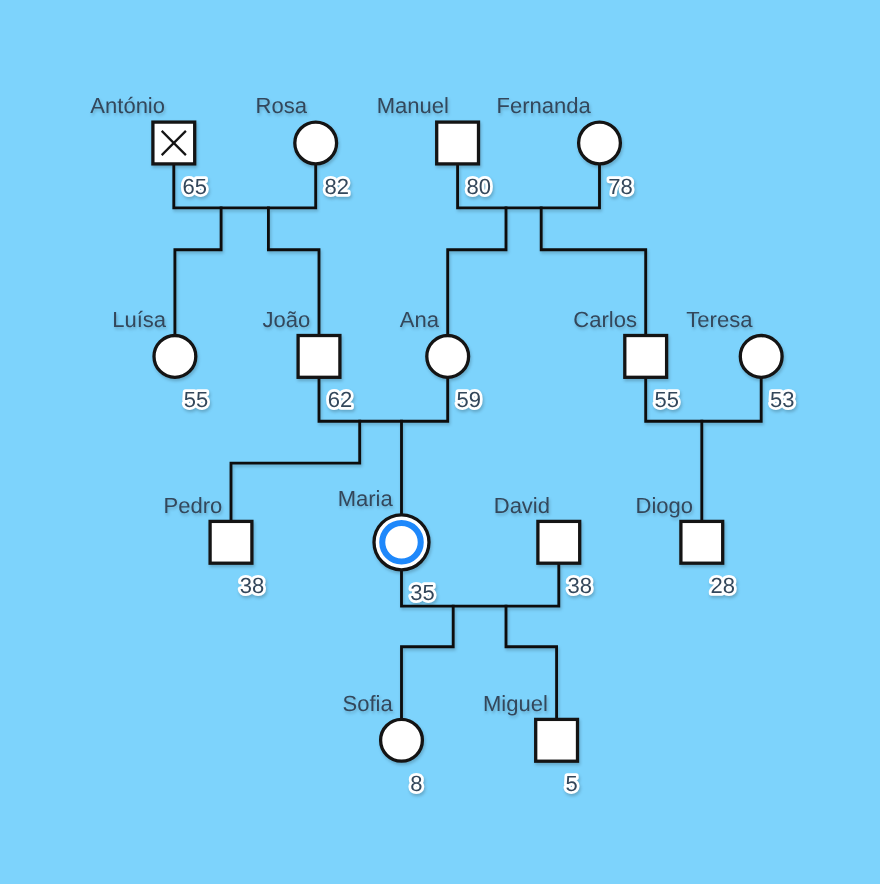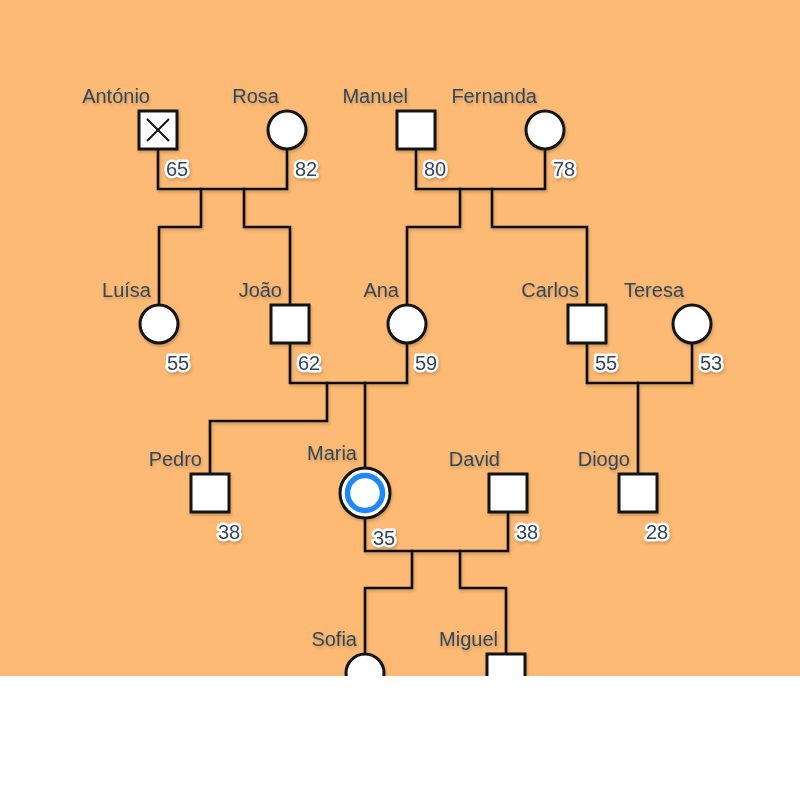--- a/index.html
+++ b/index.html
@@ -4,22 +4,22 @@
 <style>
   html, body {
     margin: 0;
     padding: 0;
     background: #ffffff;
     font-family: "Liberation Sans", "DejaVu Sans", sans-serif;
   }
   .canvas {
     position: relative;
     width: 800px;
-    height: 676px;
-    background: #fdba74;
+    height: 804px;
+    background: #7dd3fc;
     overflow: hidden;
   }
   svg.genogram {
     display: block;
     filter: drop-shadow(1px 2px 1.5px rgba(0,0,0,0.20));
   }
   svg.genogram text {
     font-family: "Liberation Sans", "DejaVu Sans", sans-serif;
     font-size: 20px;
   }

